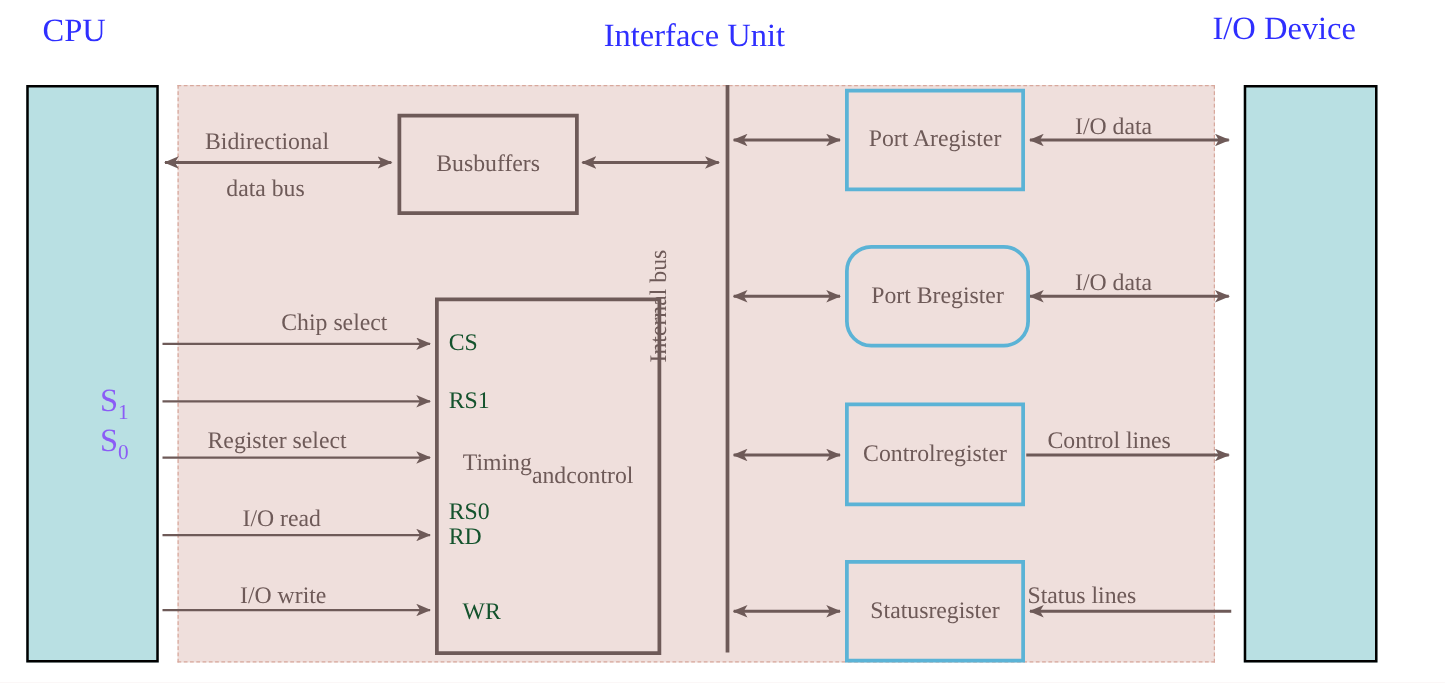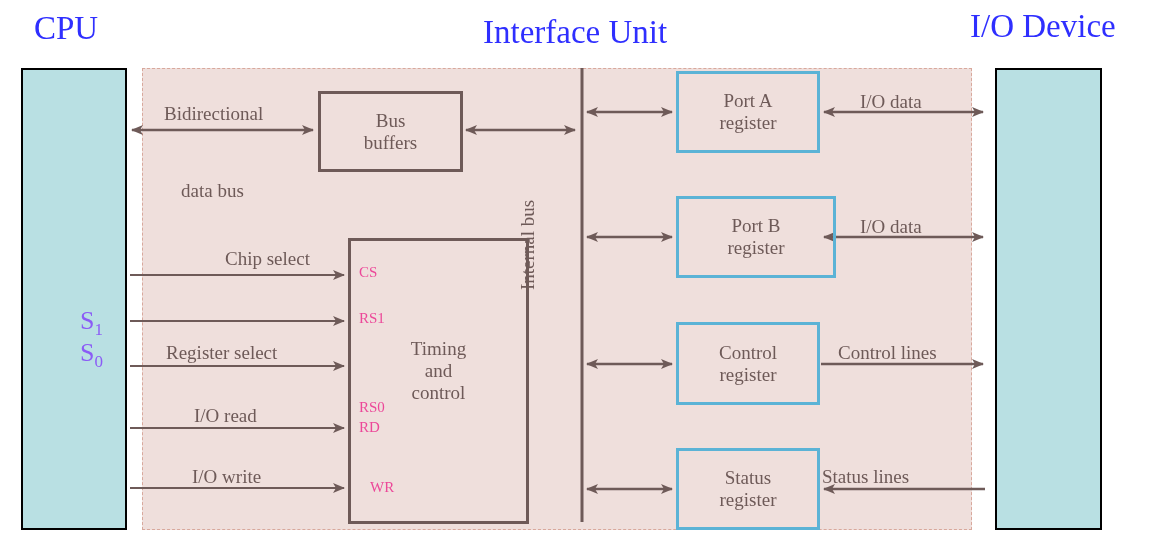--- a/index.html
+++ b/index.html
@@ -1,26 +1,26 @@
 <!DOCTYPE html>
 <html><head>
 <meta charset="utf-8">
 <style>
   html, body { margin:0; padding:0; background:#ffffff; }
   body { width:1156px; height:546px; position:relative; overflow:hidden;
          font-family:"Liberation Serif", "DejaVu Serif", serif; }
-  .title { position:absolute; color:#2f2fff; font-size:33px; line-height:1; white-space:nowrap; }
+  .title { position:absolute; color:#2f2fff; font-size:26px; line-height:1; white-space:nowrap; }
   .panel { position:absolute; background:#b9e0e3; border:2px solid #000; box-sizing:border-box; }
   .iface { position:absolute; background:#efdfdc; border:1px dashed #d8a89c; box-sizing:border-box; }
   .box { position:absolute; box-sizing:border-box; border:3px solid #6e5a58;
          color:#6e5a58; font-size:19px; text-align:center; line-height:22px;
-         display:flex; align-items:center; justify-content:center; flex-direction:column; }
+         display:flex; align-items:center; justify-content:center; flex-direction:row; }
   .reg { border:3px solid #5bb3d6; }
   .lbl { position:absolute; color:#6e5a58; font-size:19px; line-height:1; white-space:nowrap; }
-  .pin { position:absolute; color:#ec4899; font-size:15px; line-height:1; }
+  .pin { position:absolute; color:#14532d; font-size:19px; line-height:1; }
   .sig { position:absolute; color:#8b5cf6; font-size:26px; line-height:1; }
   .sig sub { font-size:17px; }
   svg { position:absolute; left:0; top:0; }
 </style>
 </head>
 <body>
 
 <div class="title" style="left:34px;top:12px;">CPU</div>
 <div class="title" style="left:483px;top:16px;">Interface Unit</div>
 <div class="title" style="left:970px;top:10px;">I/O Device</div>
@@ -64,21 +64,21 @@
     <line x1="821" y1="364" x2="983" y2="364" marker-end="url(#ah)"></line>
     <line x1="985" y1="489" x2="824" y2="489" marker-end="url(#ah)"></line>
   </g>
 </svg>
 
 <div class="box" style="left:318px;top:91px;width:145px;height:81px;text-align:right;">
   <span>Bus</span>
   <span>buffers</span>
 </div>
 <div class="lbl" style="left:164px;top:104px;">Bidirectional</div>
-<div class="lbl" style="left:181px;top:142px;margin-top:39px;">data bus</div>
+<div class="lbl" style="left:181px;top:142px;">data bus</div>
 
 <div class="lbl" style="left:518px;top:290px;transform:rotate(-90deg);transform-origin:left top;">Internal bus</div>
 
 <div class="box" style="left:348px;top:238px;width:181px;height:286px;">
   <span style="margin-top:-20px;">Timing</span>
   <span>and</span>
   <span>control</span>
 </div>
 <div class="pin" style="left:359px;top:265px;">CS</div>
 <div class="pin" style="left:359px;top:311px;">RS1</div>
@@ -88,21 +88,21 @@
 
 <div class="lbl" style="left:183px;top:249px;margin-left:42px;">Chip select</div>
 <div class="lbl" style="left:166px;top:343px;">Register select</div>
 <div class="lbl" style="left:194px;top:406px;">I/O read</div>
 <div class="lbl" style="left:192px;top:467px;">I/O write</div>
 
 <div class="box reg" style="left:676px;top:71px;width:144px;height:82px;">
   <span>Port A</span>
   <span>register</span>
 </div>
-<div class="box reg" style="left:676px;top:196px;width:160px;height:82px;">
+<div class="box reg" style="left:676px;top:196px;width:148px;height:82px;border-radius:21px;">
   <span>Port B</span>
   <span>register</span>
 </div>
 <div class="box reg" style="left:676px;top:322px;width:144px;height:83px;">
   <span>Control</span>
   <span>register</span>
 </div>
 <div class="box reg" style="left:676px;top:448px;width:144px;height:82px;">
   <span>Status</span>
   <span>register</span>

